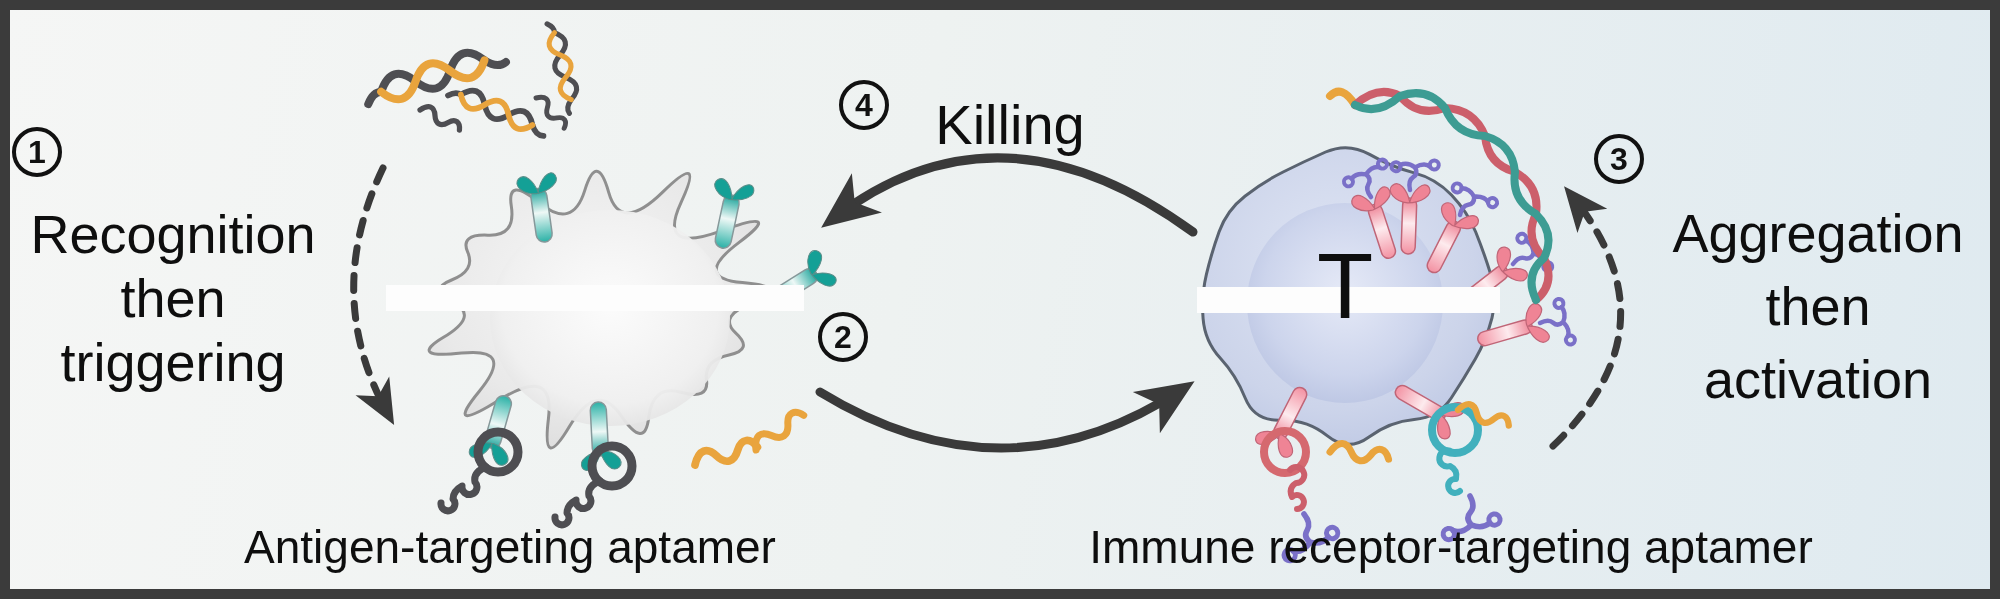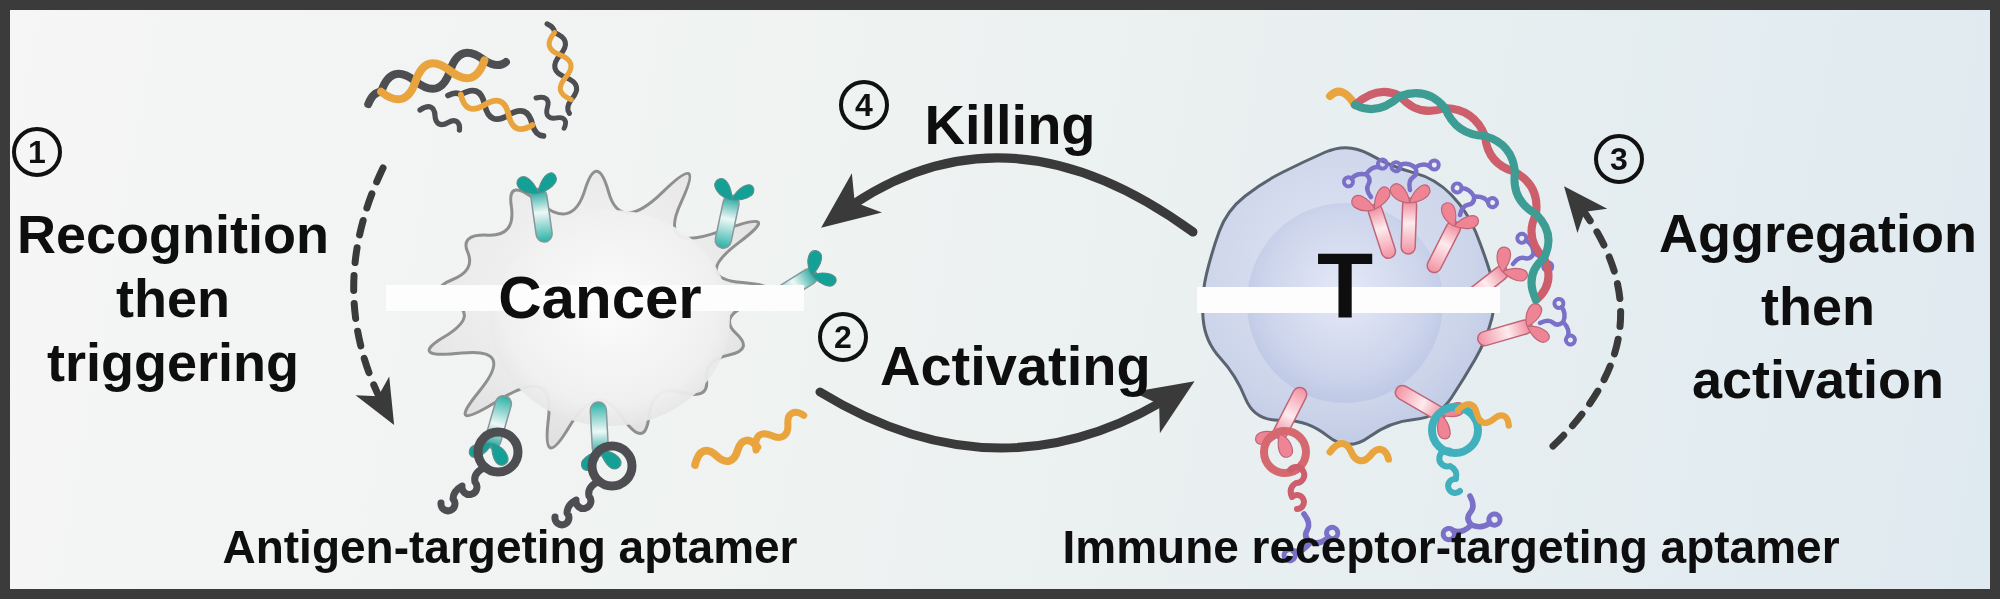--- a/index.html
+++ b/index.html
@@ -3,21 +3,21 @@
 <meta charset="utf-8">
 <title>Diagram</title>
 <style>
   html,body{margin:0;padding:0;background:#fff}
   .stage{
     position:relative;width:2000px;height:599px;overflow:hidden;
     background:linear-gradient(100deg,#f5f6f5 0%,#eef2f1 45%,#dfeaf0 100%);
     font-family:"Liberation Sans",sans-serif;
   }
   svg.art{position:absolute;left:0;top:0;display:block}
-  .lbl{position:absolute;font-weight:bold;color:#0e0e0e;text-align:center;letter-spacing:0}
+  .lbl{position:absolute;font-weight:normal;color:#0e0e0e;text-align:center;letter-spacing:0}
   .block{white-space:pre-line}
   .num-circle{
     position:absolute;width:50px;height:50px;border:4px solid #111;border-radius:50%;
     box-sizing:border-box;display:flex;align-items:center;justify-content:center;
     font-size:32px;font-weight:bold;color:#111;
   }
   
   .ln{fill:none;stroke-linecap:round;stroke-linejoin:round}
   .s-gray{stroke:var(--c-dark,#4e4e52)}
   .s-orange{stroke:var(--c-orange,#e9a43d)}
@@ -184,28 +184,26 @@
 triggering</div>
 
   <div class="num-circle" style="left:839px;top:80px">
     <span>4</span>
   </div>
   <div class="lbl" style="left:880px;top:97px;width:260px;font-size:56px;line-height:56px">Killing</div>
 
   <div class="num-circle" style="left:818px;top:312px">
     <span>2</span>
   </div>
-  <div class="lbl" style="left:880px;top:338px;width:270px;font-size:56px;line-height:56px">Activating</div>
 
   <div class="num-circle" style="left:1594px;top:134px">
     <span>3</span>
   </div>
   <div class="lbl block" style="left:1636px;top:197px;width:364px;font-size:54px;line-height:73px">Aggregation
 then
 activation</div>
 
-  <div class="lbl" style="left:400px;top:268px;width:400px;font-size:60px;line-height:60px">Cancer</div>
   <div class="lbl" style="left:1280px;top:240px;width:130px;font-size:92px;line-height:92px">T</div>
 
   <div class="lbl" style="left:160px;top:524px;width:700px;font-size:46px;line-height:46px">Antigen-targeting aptamer</div>
   <div class="lbl" style="left:1046px;top:524px;width:810px;font-size:46px;line-height:46px">Immune receptor-targeting aptamer</div>
 
 </div>
 
 </body></html>

